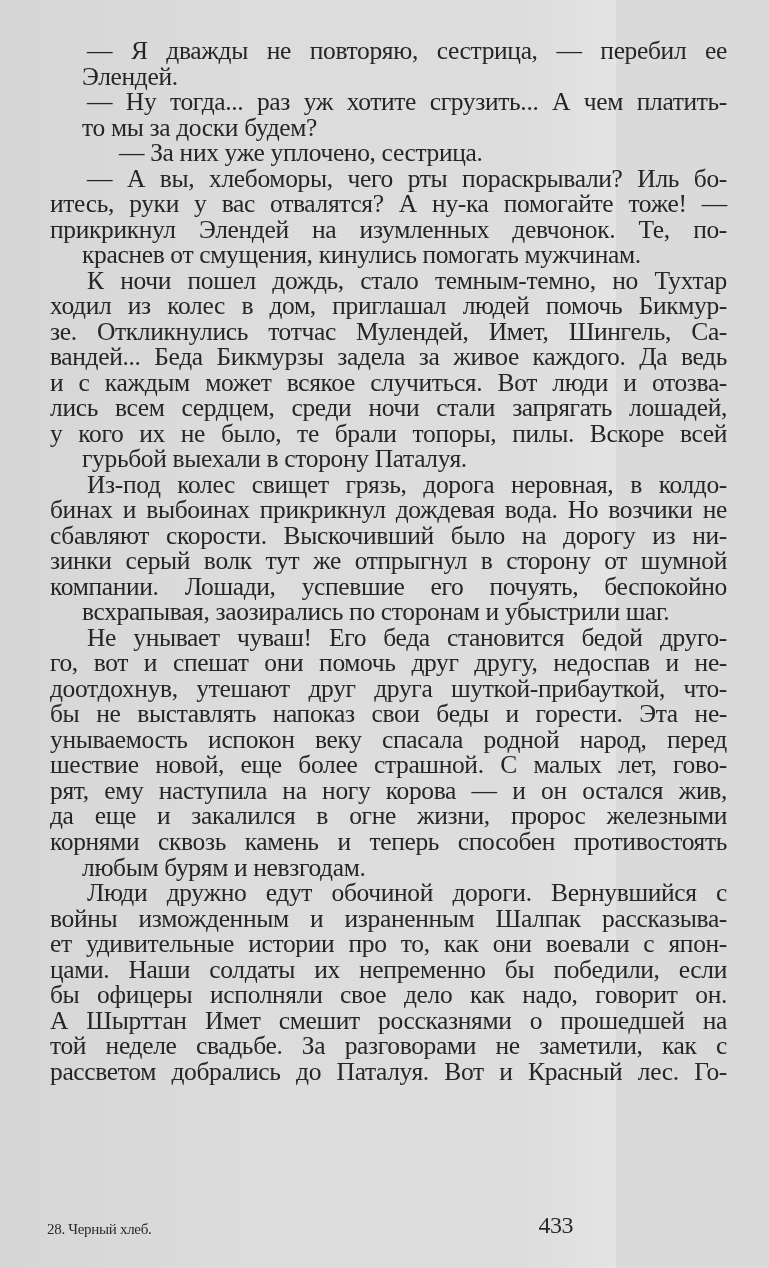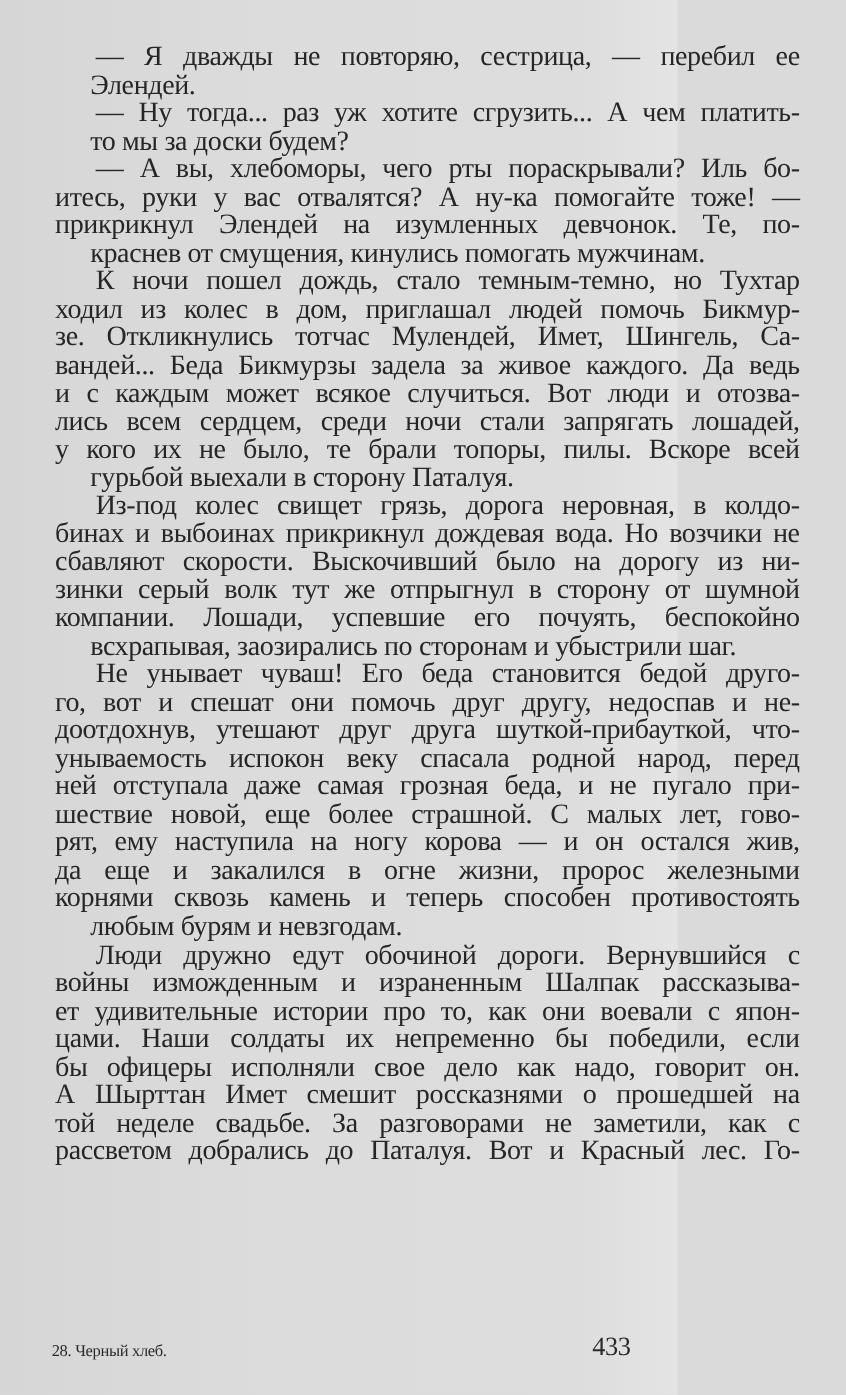--- a/index.html
+++ b/index.html
@@ -76,20 +76,23 @@
     <div>
       <span class="line indent">— Я дважды не повторяю, сестрица, — перебил ее</span>
       <span class="line last">Элендей.</span>
     </div>
 
     <div>
       <span class="line indent">— Ну тогда... раз уж хотите сгрузить... А чем платить-</span>
       <span class="line last">то мы за доски будем?</span>
     </div>
 
+    <div>
+      <span class="line indent last">— За них уже уплочено, сестрица.</span>
+    </div>
 
 
     <div>
       <span class="line indent">— А вы, хлебоморы, чего рты пораскрывали? Иль бо-</span>
       <span class="line">итесь, руки у вас отвалятся? А ну-ка помогайте тоже! —</span>
       <span class="line">прикрикнул Элендей на изумленных девчонок. Те, по-</span>
       <span class="line last">краснев от смущения, кинулись помогать мужчинам.</span>
     </div>
 
     <div>
@@ -109,22 +112,22 @@
       <span class="line">сбавляют скорости. Выскочивший было на дорогу из ни-</span>
       <span class="line">зинки серый волк тут же отпрыгнул в сторону от шумной</span>
       <span class="line">компании. Лошади, успевшие его почуять, беспокойно</span>
       <span class="line last">всхрапывая, заозирались по сторонам и убыстрили шаг.</span>
     </div>
 
     <div>
       <span class="line indent">Не унывает чуваш! Его беда становится бедой друго-</span>
       <span class="line">го, вот и спешат они помочь друг другу, недоспав и не-</span>
       <span class="line">доотдохнув, утешают друг друга шуткой-прибауткой, что-</span>
+      <span class="line">бы не выставлять напоказ свои беды и горести. Эта не-</span>
       <span class="line">унываемость испокон веку спасала родной народ, перед</span>
-      <span class="line">ней отступала даже самая грозная беда, и не пугало при-</span>
       <span class="line">шествие новой, еще более страшной. С малых лет, гово-</span>
       <span class="line">рят, ему наступила на ногу корова — и он остался жив,</span>
       <span class="line">да еще и закалился в огне жизни, пророс железными</span>
       <span class="line">корнями сквозь камень и теперь способен противостоять</span>
       <span class="line last">любым бурям и невзгодам.</span>
     </div>
 
     <div>
       <span class="line indent">Люди дружно едут обочиной дороги. Вернувшийся с</span>
       <span class="line">войны изможденным и израненным Шалпак рассказыва-</span>

